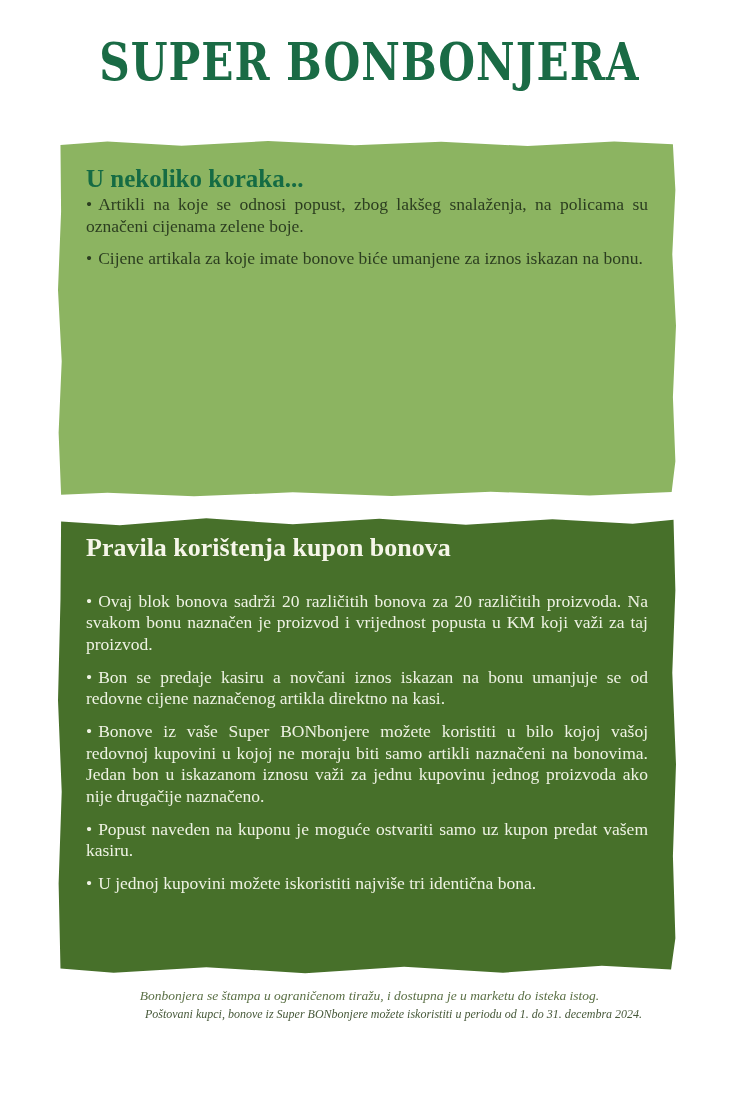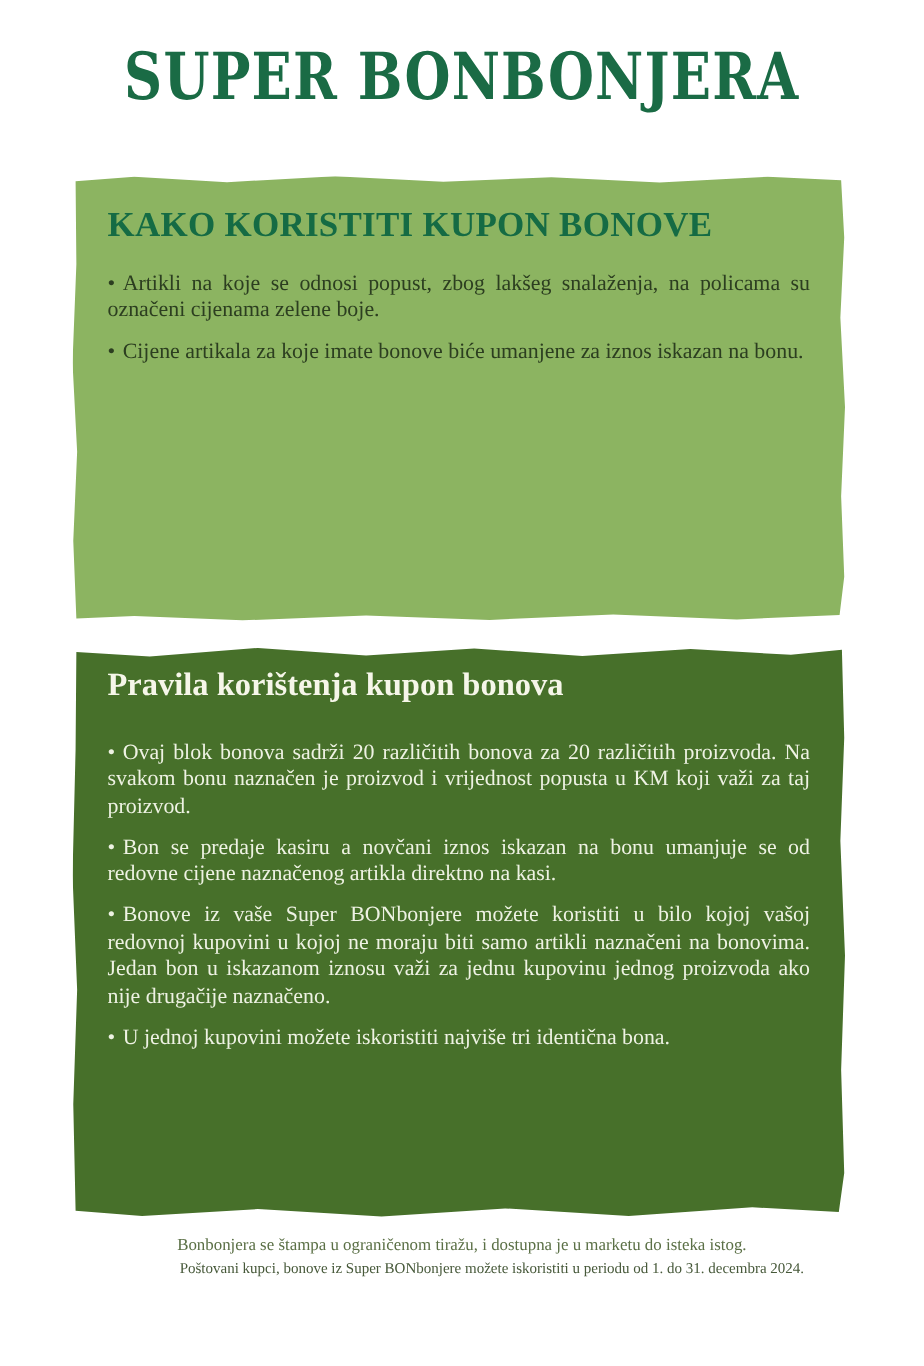--- a/index.html
+++ b/index.html
@@ -100,50 +100,51 @@
     font-weight: 700;
     font-size: 26px;
     line-height: 1.25;
   }
 
   
   .footer {
     margin-top: 11px;
     text-align: center;
   }
-  .footer p { margin: 0; }
+  .footer p { margin: 0; font-style: italic; }
   .footer .small-line {
     font-size: 13.5px;
     line-height: 1.45;
     color: #5b7046;
   }
   .footer .big-line {
     font-size: 12px;
     line-height: 1.45;
     color: #47593a;
     padding-left: 48px;
   }
 </style>
 </head>
 <body>
 
 <h1 class="page-title"><span class="stretch">SUPER BONBONJERA</span></h1>
 
 <section class="box steps-box">
-  <h2 class="box-title">KAKO KORISTITI KUPON BONOVE</h2>
+  <h2 class="subtitle">U nekoliko koraka...</h2>
 
   <p class="bullet-item"><span class="bullet">•</span><span>Artikli na koje se odnosi popust, zbog lakšeg snalaženja, na policama su označeni cijenama zelene boje.</span></p>
   <p class="bullet-item"><span class="bullet">•</span><span>Cijene artikala za koje imate bonove biće umanjene za iznos iskazan na bonu.</span></p>
 </section>
 
 <section class="box rules-box">
   <h2 class="box-title">Pravila korištenja kupon bonova</h2>
 
   <p class="bullet-item"><span class="bullet">•</span><span>Ovaj blok bonova sadrži 20 različitih bonova za 20 različitih proizvoda. Na svakom bonu naznačen je proizvod i vrijednost popusta u KM koji važi za taj proizvod.</span></p>
   <p class="bullet-item"><span class="bullet">•</span><span>Bon se predaje kasiru a novčani iznos iskazan na bonu umanjuje se od redovne cijene naznačenog artikla direktno na kasi.</span></p>
   <p class="bullet-item"><span class="bullet">•</span><span>Bonove iz vaše Super BONbonjere možete koristiti u bilo kojoj vašoj redovnoj kupovini u kojoj ne moraju biti samo artikli naznačeni na bonovima. Jedan bon u iskazanom iznosu važi za jednu kupovinu jednog proizvoda ako nije drugačije naznačeno.</span></p>
+  <p class="bullet-item"><span class="bullet">•</span><span>Popust naveden na kuponu je moguće ostvariti samo uz kupon predat vašem kasiru.</span></p>
   <p class="bullet-item"><span class="bullet">•</span><span>U jednoj kupovini možete iskoristiti najviše tri identična bona.</span></p>
 </section>
 
 <footer class="footer">
   <p class="small-line">Bonbonjera se štampa u ograničenom tiražu, i dostupna je u marketu do isteka istog.</p>
   <p class="big-line">Poštovani kupci, bonove iz Super BONbonjere možete iskoristiti u periodu od 1. do 31. decembra 2024.</p>
 </footer>
 
 </body></html>

